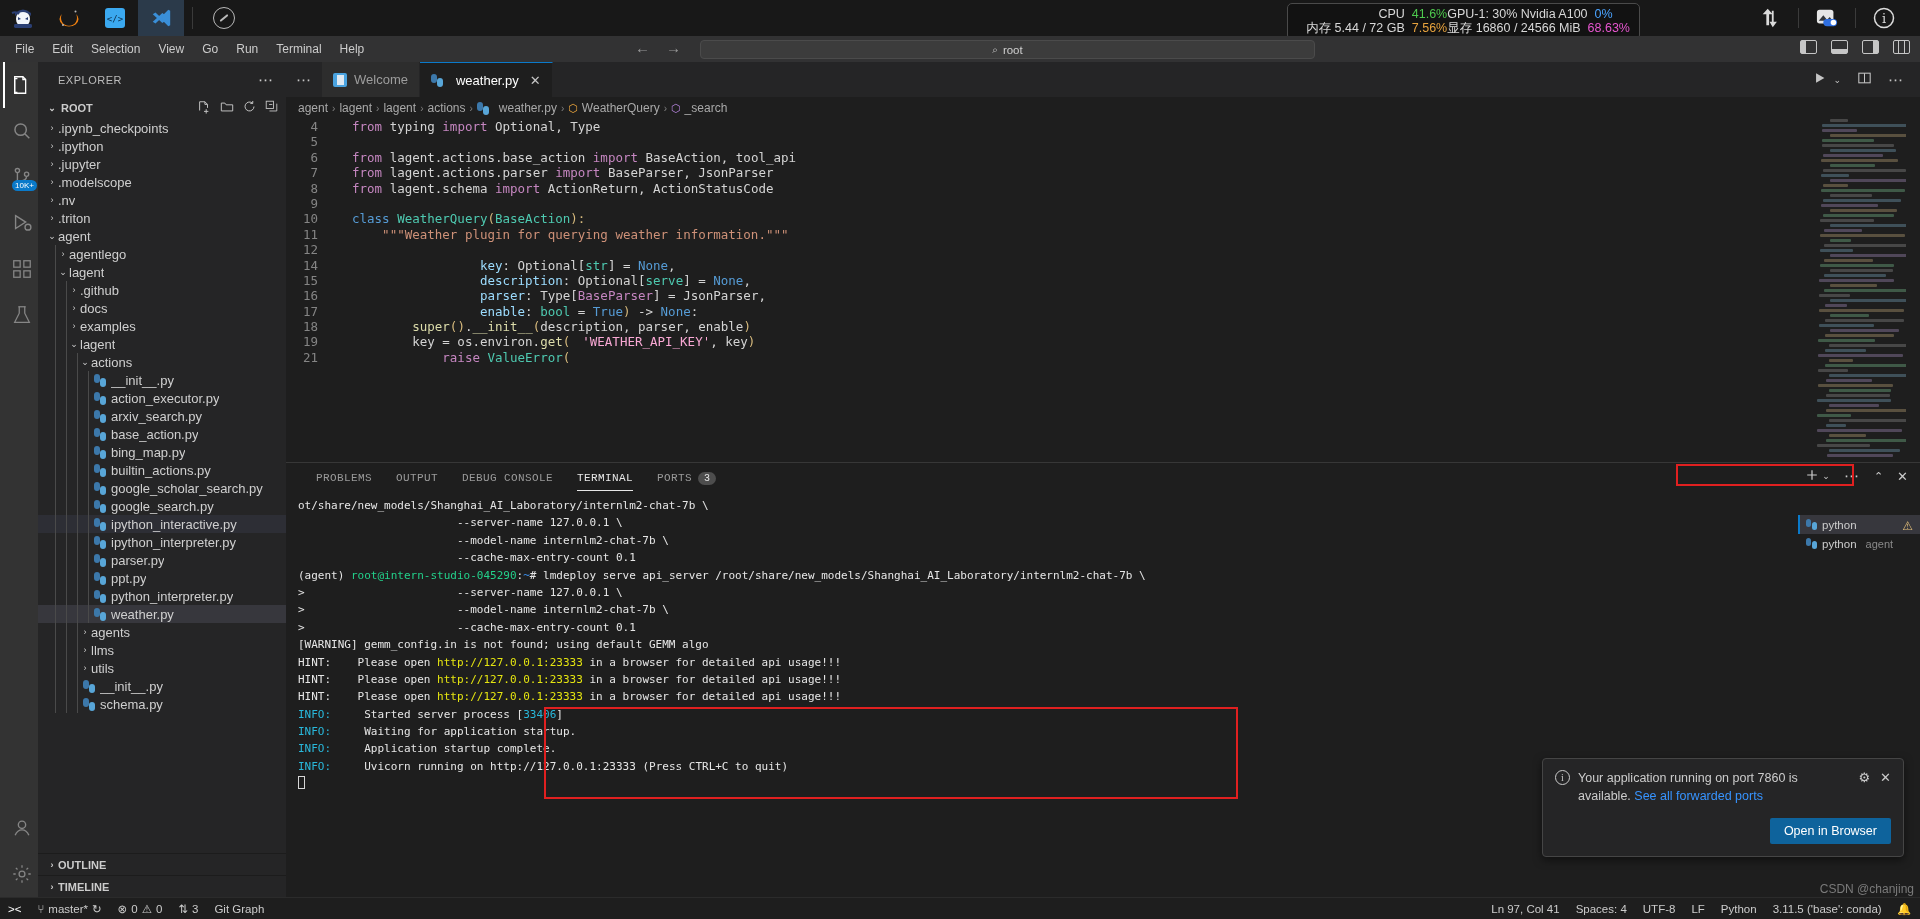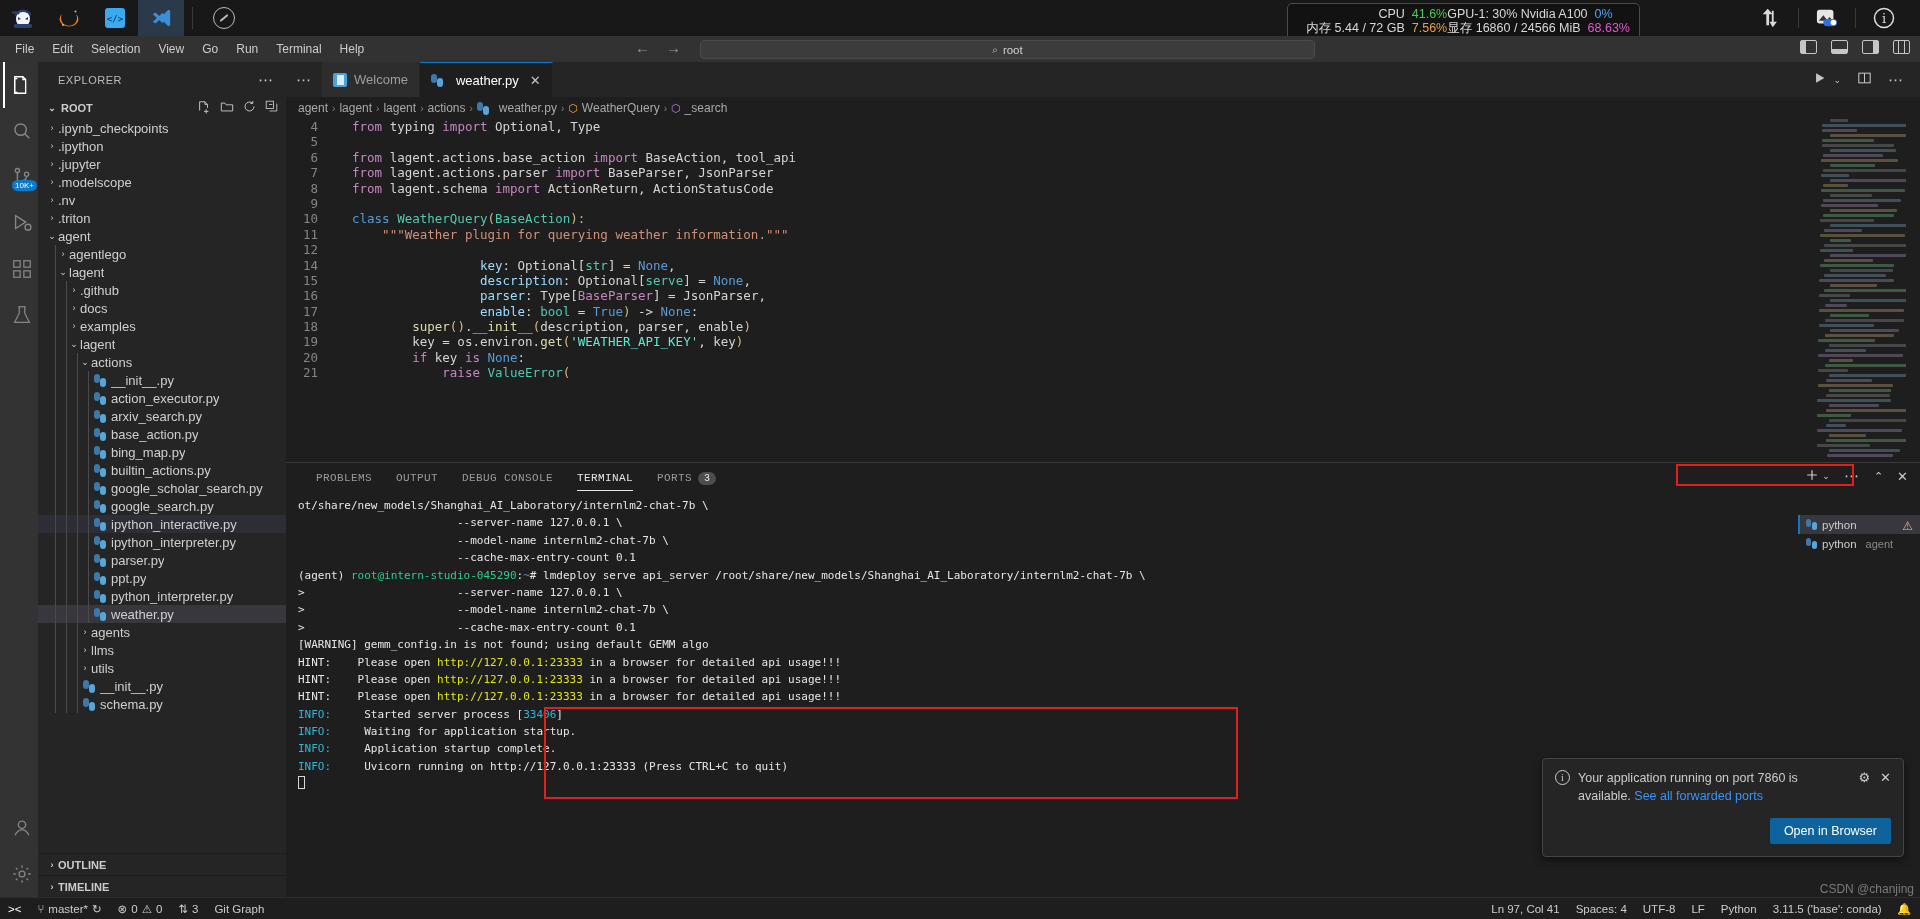--- a/index.html
+++ b/index.html
@@ -181,21 +181,21 @@
     font-family: "DejaVu Sans Mono", monospace; font-size: 12.5px; line-height: 15.4px;
   }
   .cline { display: flex; height: 15.4px; white-space: pre; }
   .lnum { width: 48px; text-align: right; padding-right: 16px; color: #858585; flex: 0 0 48px; }
   .ctext { padding-left: 18px; }
   .k-kw { color: #c586c0; }   
   .k-ctl { color: #569cd6; }  
   .k-cls { color: #4ec9b0; }
   .k-fn { color: #dcdcaa; }
   .k-var { color: #9cdcfe; }
-  .k-str { color: #5eead4; }
+  .k-str { color: #f9a8d4; margin-left: 12px; }
   .k-plain { color: #d4d4d4; }
   .k-pink { color: #c586c0; }
   .k-orange { color: #d7ba7d; }
   .k-doc { color: #ce9178; }
 
   .minimap {
     position: absolute; right: 14px; top: 57px; width: 92px; height: 343px;
     opacity: .55; overflow: hidden;
   }
   .mm-line { height: 3px; margin-bottom: 2px; border-radius: 1px; }
@@ -867,21 +867,20 @@
         <div class="cline"><span class="lnum">9</span><span class="ctext"></span></div>
         <div class="cline"><span class="lnum">10</span><span class="ctext"><span class="k-ctl">class </span><span class="k-cls">WeatherQuery</span><span class="k-orange">(</span><span class="k-cls">BaseAction</span><span class="k-orange">):</span></span></div>
         <div class="cline"><span class="lnum">11</span><span class="ctext"><span class="k-doc">    """Weather plugin for querying weather information."""</span></span></div>
         <div class="cline"><span class="lnum">12</span><span class="ctext"></span></div>
         <div class="cline"><span class="lnum">14</span><span class="ctext"><span class="k-plain">                 </span><span class="k-var">key</span><span class="k-plain">: Optional[</span><span class="k-cls">str</span><span class="k-plain">] = </span><span class="k-ctl">None</span><span class="k-plain">,</span></span></div>
         <div class="cline"><span class="lnum">15</span><span class="ctext"><span class="k-plain">                 </span><span class="k-var">description</span><span class="k-plain">: Optional[</span><span class="k-cls">serve</span><span class="k-plain">] = </span><span class="k-ctl">None</span><span class="k-plain">,</span></span></div>
         <div class="cline"><span class="lnum">16</span><span class="ctext"><span class="k-plain">                 </span><span class="k-var">parser</span><span class="k-plain">: Type[</span><span class="k-pink">BaseParser</span><span class="k-plain">] = JsonParser,</span></span></div>
         <div class="cline"><span class="lnum">17</span><span class="ctext"><span class="k-plain">                 </span><span class="k-var">enable</span><span class="k-plain">: </span><span class="k-cls">bool</span><span class="k-plain"> = </span><span class="k-ctl">True</span><span class="k-orange">)</span><span class="k-plain"> -&gt; </span><span class="k-ctl">None</span><span class="k-plain">:</span></span></div>
         <div class="cline"><span class="lnum">18</span><span class="ctext"><span class="k-plain">        </span><span class="k-fn">super</span><span class="k-orange">()</span><span class="k-plain">.</span><span class="k-fn">__init__</span><span class="k-orange">(</span><span class="k-plain">description, parser, enable</span><span class="k-orange">)</span></span></div>
         <div class="cline"><span class="lnum">19</span><span class="ctext"><span class="k-plain">        key = os.environ.</span><span class="k-fn">get</span><span class="k-orange">(</span><span class="k-str">'WEATHER_API_KEY'</span><span class="k-plain">, key</span><span class="k-orange">)</span></span></div>
-        <div class="cline"><span class="lnum">20</span><span class="ctext"><span class="k-plain">        </span><span class="k-pink">if </span><span class="k-plain">key </span><span class="k-pink">is </span><span class="k-ctl">None</span><span class="k-plain">:</span></span></div>
         <div class="cline"><span class="lnum">21</span><span class="ctext"><span class="k-plain">            </span><span class="k-pink">raise </span><span class="k-cls">ValueError</span><span class="k-orange">(</span></span></div>
       </div>
     <div class="minimap" id="minimap">
         <div class="mm-line" style="width: 18px; margin-left: 16px; background: rgb(106, 106, 106);"></div>
         <div class="mm-line" style="width: 85.4332px; margin-left: 8.07754px; background: rgb(90, 122, 138);"></div>
         <div class="mm-line" style="width: 35.3768px; margin-left: 7.84417px; background: rgb(122, 106, 138);"></div>
         <div class="mm-line" style="width: 80.9554px; margin-left: 15.9977px; background: rgb(138, 122, 90);"></div>
         <div class="mm-line" style="width: 51.5997px; margin-left: 8.30862px; background: rgb(90, 138, 106);"></div>
         <div class="mm-line" style="width: 72.2971px; margin-left: 7.60859px; background: rgb(106, 106, 106);"></div>
         <div class="mm-line" style="width: 65.5915px; margin-left: 15.991px; background: rgb(90, 122, 138);"></div>

